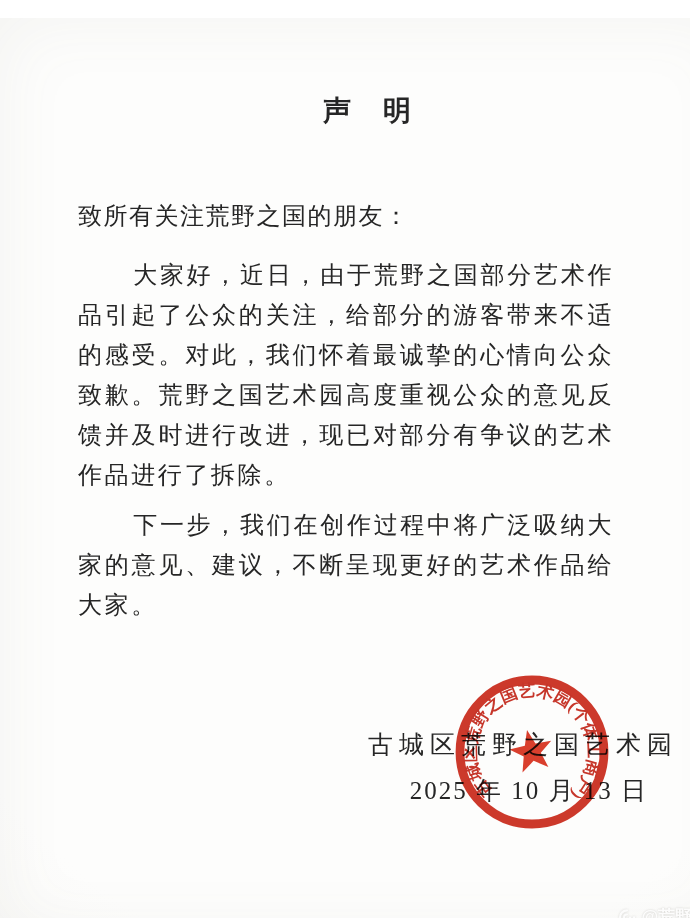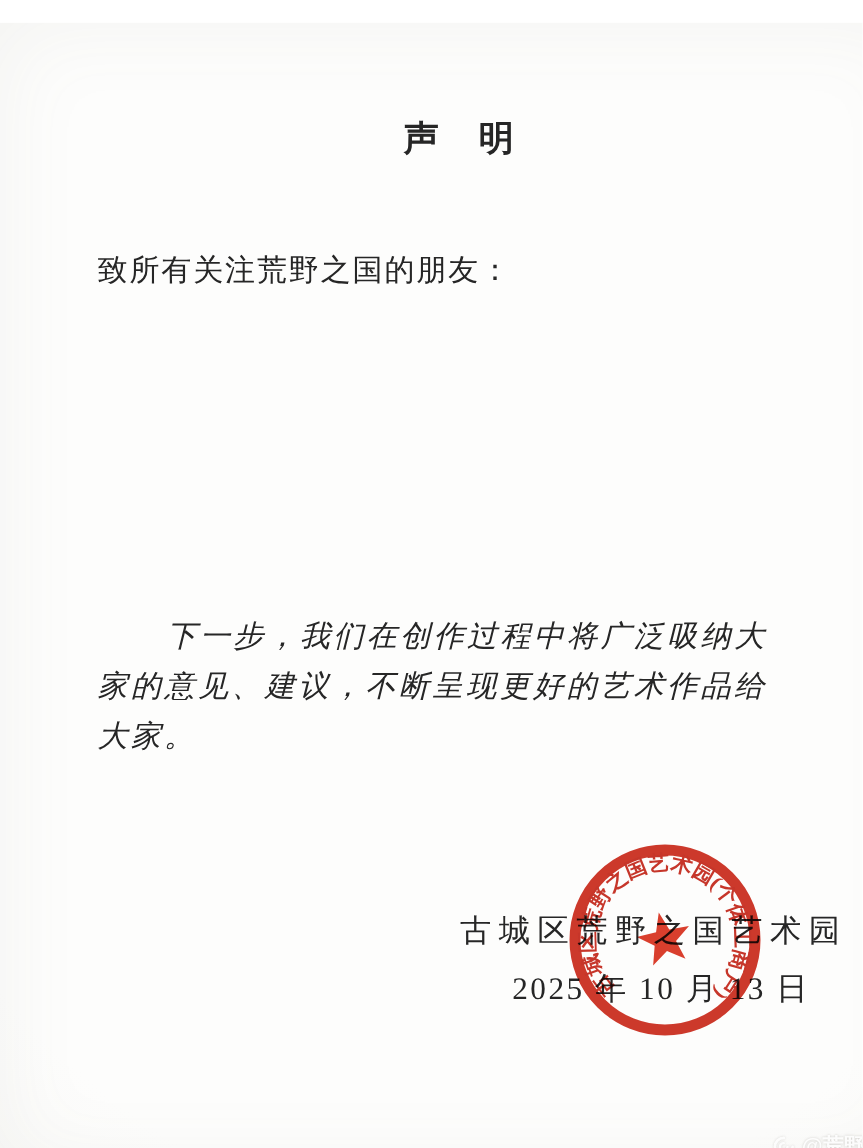--- a/index.html
+++ b/index.html
@@ -24,21 +24,21 @@
     position:absolute;top:182px;left:78px;margin:0;
     font-size:24px;font-weight:400;letter-spacing:1.5px;
   }
   .para{
     position:absolute;left:78px;width:536px;margin:0;
     font-size:24px;line-height:40px;letter-spacing:2.6px;
     text-align:justify;text-indent:2.3em;
     word-break:break-all;
   }
   .para-1{top:237px;}
-  .para-2{top:472px;font-style:italic;}
+  .para-2{top:487px;}
   .para-thanks{top:607px;}
   .signature{
     position:absolute;top:710px;right:58px;margin:0;
     font-size:25px;letter-spacing:6px;
   }
   .dateline{
     position:absolute;top:756px;right:88px;margin:0;
     font-size:25px;letter-spacing:2px;
   }
   .seal{
@@ -62,20 +62,21 @@
 </style>
 </head>
 <body>
 
 <div class="page">
 
   <h1 class="title">声　明</h1>
 
   <p class="salutation">致所有关注荒野之国的朋友：</p>
 
+  <p class="para para-1">大家好，近日，由于荒野之国部分艺术作品引起了公众的关注，给部分的游客带来不适的感受。对此，我们怀着最诚挚的心情向公众致歉。荒野之国艺术园高度重视公众的意见反馈并及时进行改进，现已对部分有争议的艺术作品进行了拆除。</p>
 
   <p class="para para-2">下一步，我们在创作过程中将广泛吸纳大家的意见、建议，不断呈现更好的艺术作品给大家。</p>
 
 
   <p class="signature">古城区荒野之国艺术园</p>
 
   <p class="dateline">2025 年 10 月 13 日</p>
 
   <div class="seal">
     <svg viewBox="0 0 200 200" xmlns="http://www.w3.org/2000/svg">

